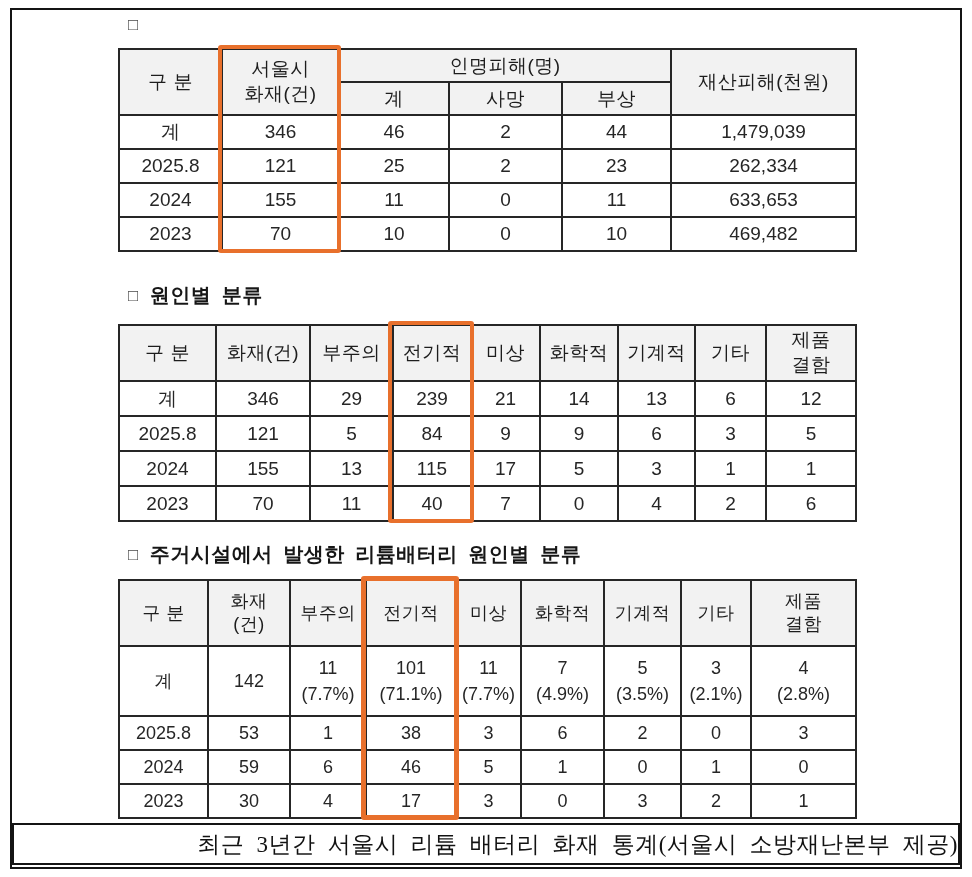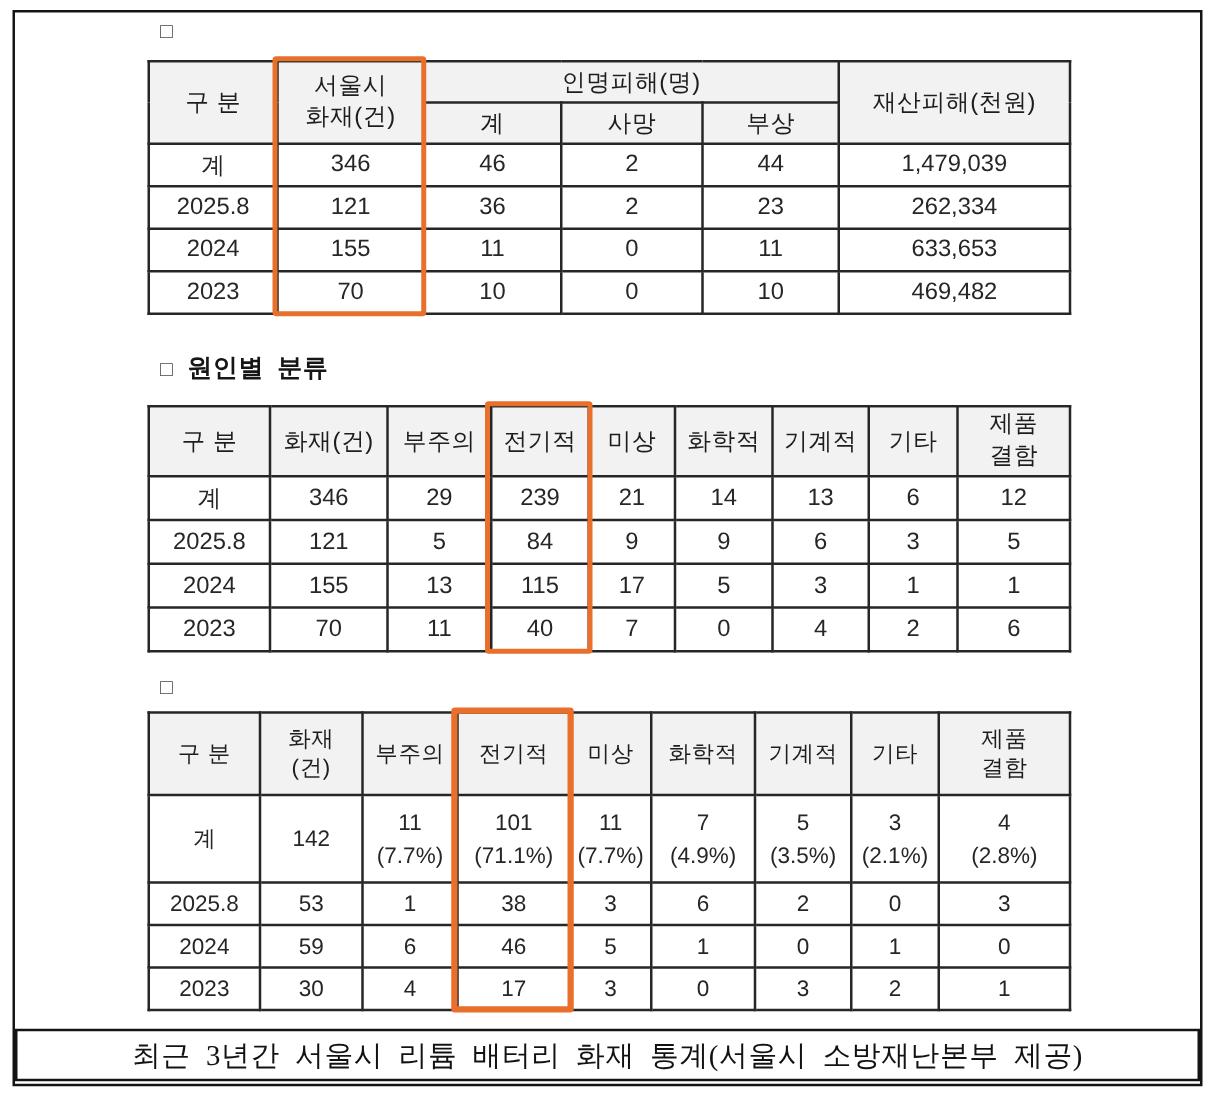--- a/index.html
+++ b/index.html
@@ -87,21 +87,21 @@
   .ov2 { left: 270px; width: 86px;  height: 202px; }
   .ov3 { left: 243px; width: 98px;  height: 244px; border-width: 5px; }
   .caption-bar {
     position: absolute;
     left: 0; right: 0; bottom: 2px;
     height: 42px;
     border: 2px solid #141414;
     background: #fff;
     display: flex;
     align-items: center;
-    justify-content: center;
+    justify-content: flex-end;
     font-family: "Liberation Serif", "DejaVu Serif", serif;
     font-size: 23px;
     letter-spacing: 0.5px;
     word-spacing: 6px;
     color: #121212;
   }
 </style>
 </head>
 <body>
 
@@ -138,21 +138,21 @@
           <td>계</td>
           <td>346</td>
           <td>46</td>
           <td>2</td>
           <td>44</td>
           <td>1,479,039</td>
         </tr>
         <tr class="rh34">
           <td>2025.8</td>
           <td>121</td>
-          <td>36</td>
+          <td>25</td>
           <td>2</td>
           <td>23</td>
           <td>262,334</td>
         </tr>
         <tr class="rh34">
           <td>2024</td>
           <td>155</td>
           <td>11</td>
           <td>0</td>
           <td>11</td>
@@ -246,20 +246,21 @@
           <td>2</td>
           <td>6</td>
         </tr>
       </tbody>
     </table>
     <div class="overlay ov2"></div>
   </div>
 
   <div class="section-title t3-title">
     <span class="bullet">□</span>
+    <span>주거시설에서 발생한 리튬배터리 원인별 분류</span>
   </div>
 
   <div class="table-wrap tw3">
     <table class="t3">
       <colgroup>
         <col style="width:89px">
           <col style="width:82px">
           <col style="width:76px">
         <col style="width:90px">
           <col style="width:65px">

